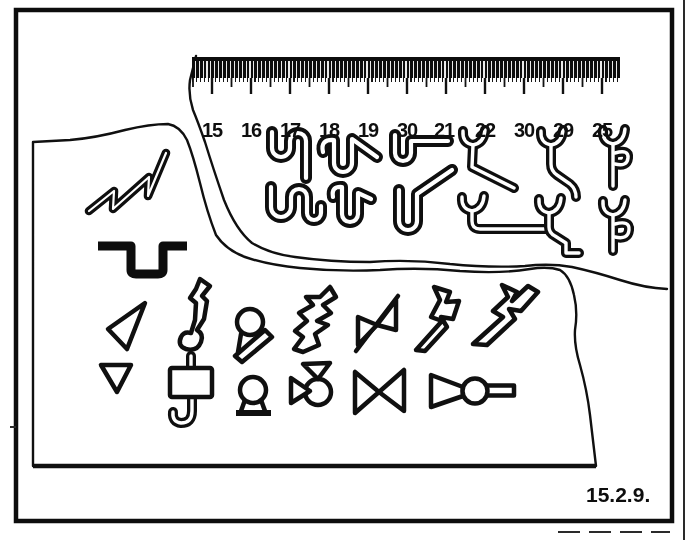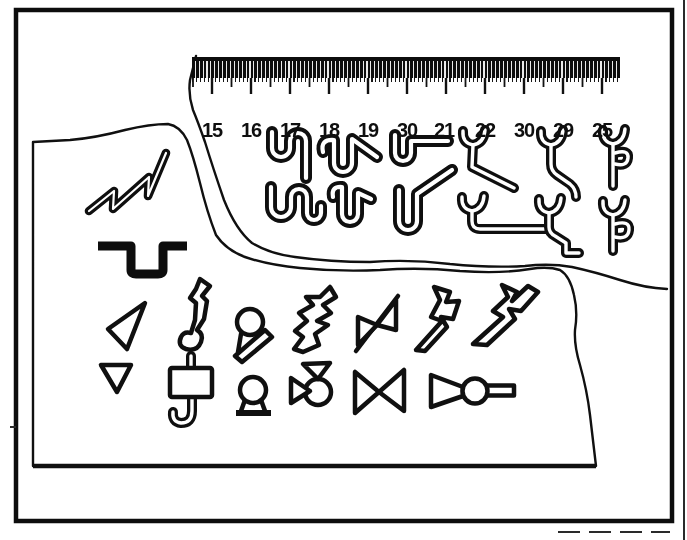--- a/index.html
+++ b/index.html
@@ -216,14 +216,15 @@
     <span class="ruler-num" style="left:329px">18</span>
     <span class="ruler-num" style="left:368px">19</span>
     <span class="ruler-num" style="left:407px">30</span>
     <span class="ruler-num" style="left:444px">21</span>
     <span class="ruler-num" style="left:485px">22</span>
     <span class="ruler-num" style="left:524px">30</span>
     <span class="ruler-num" style="left:563px">29</span>
     <span class="ruler-num" style="left:602px">25</span>
   </div>
 
+  <div class="fig-label">15.2.9.</div>
 
 </div>
 
 </body></html>

